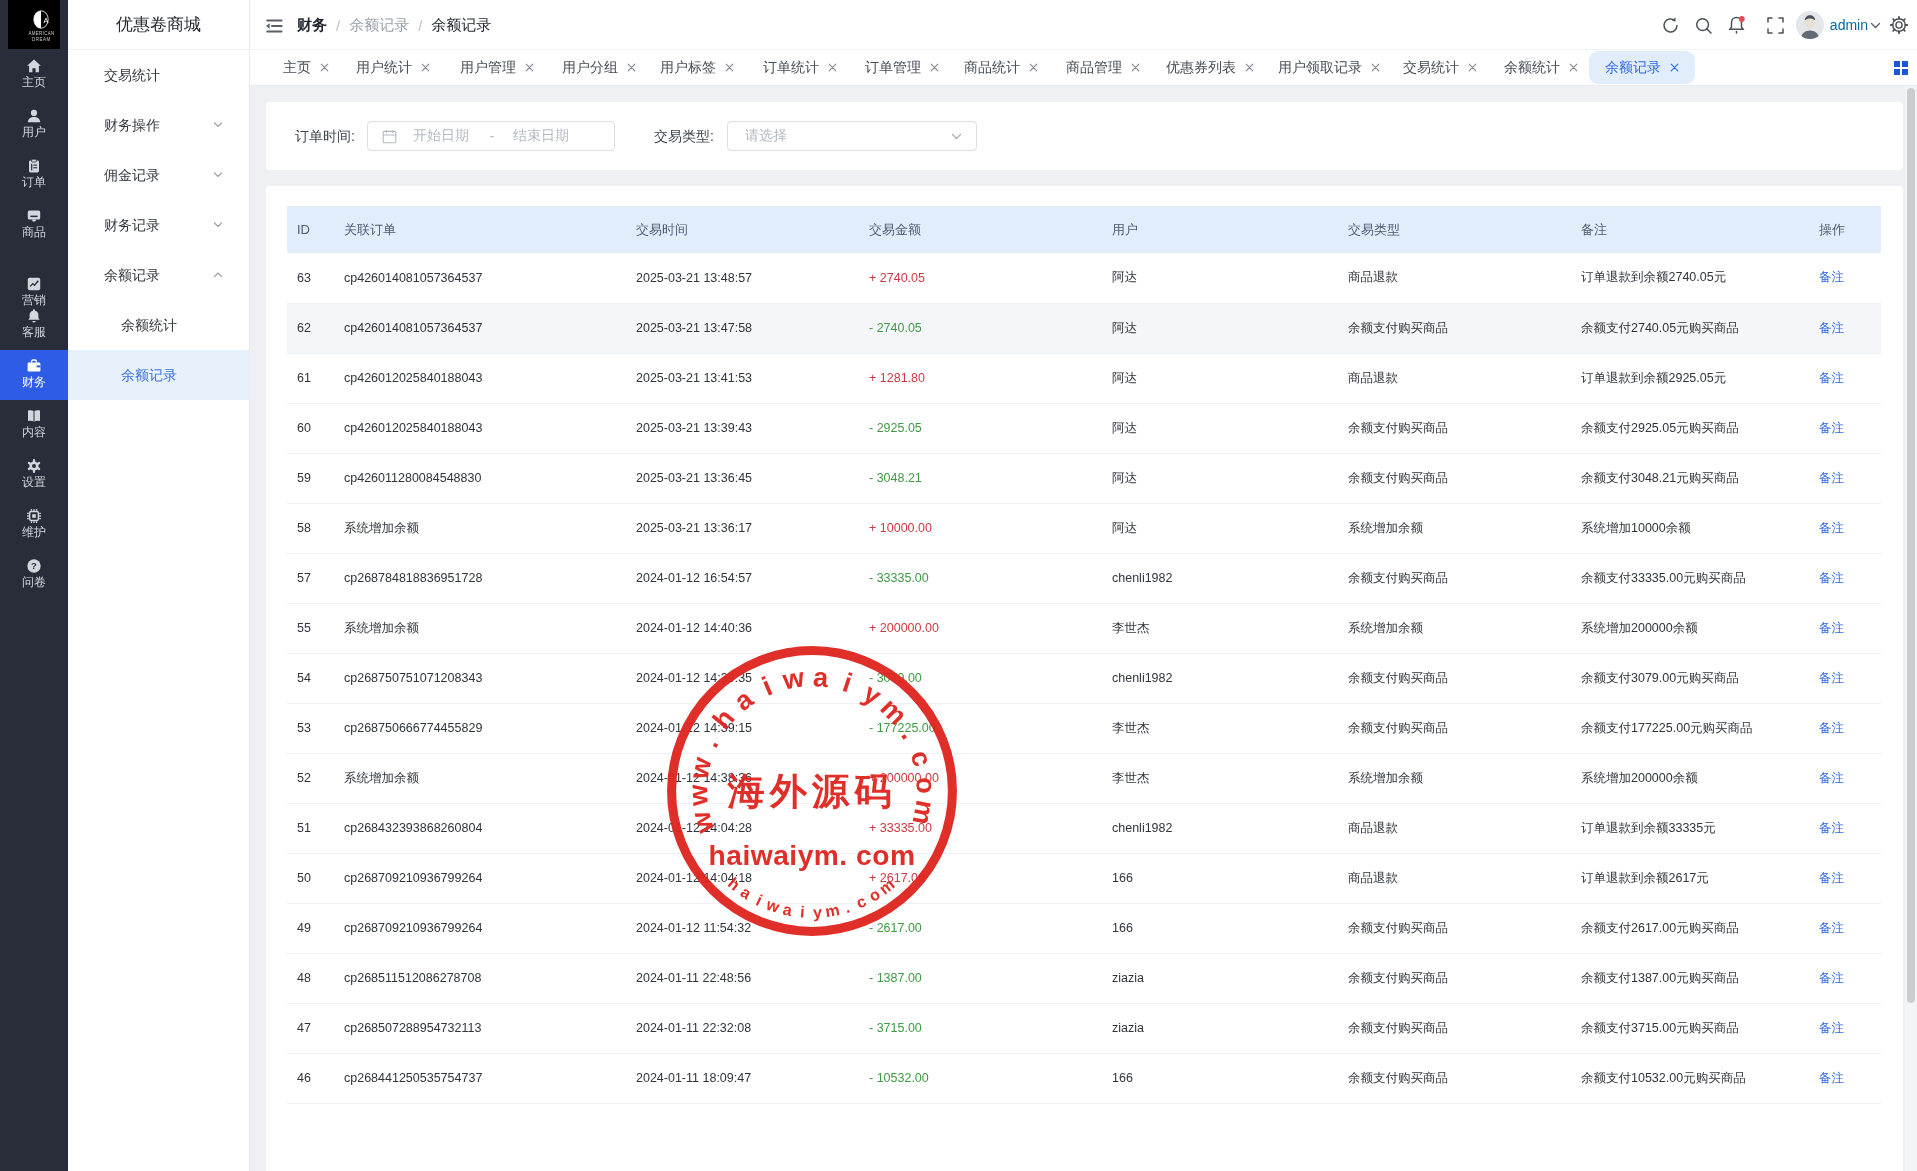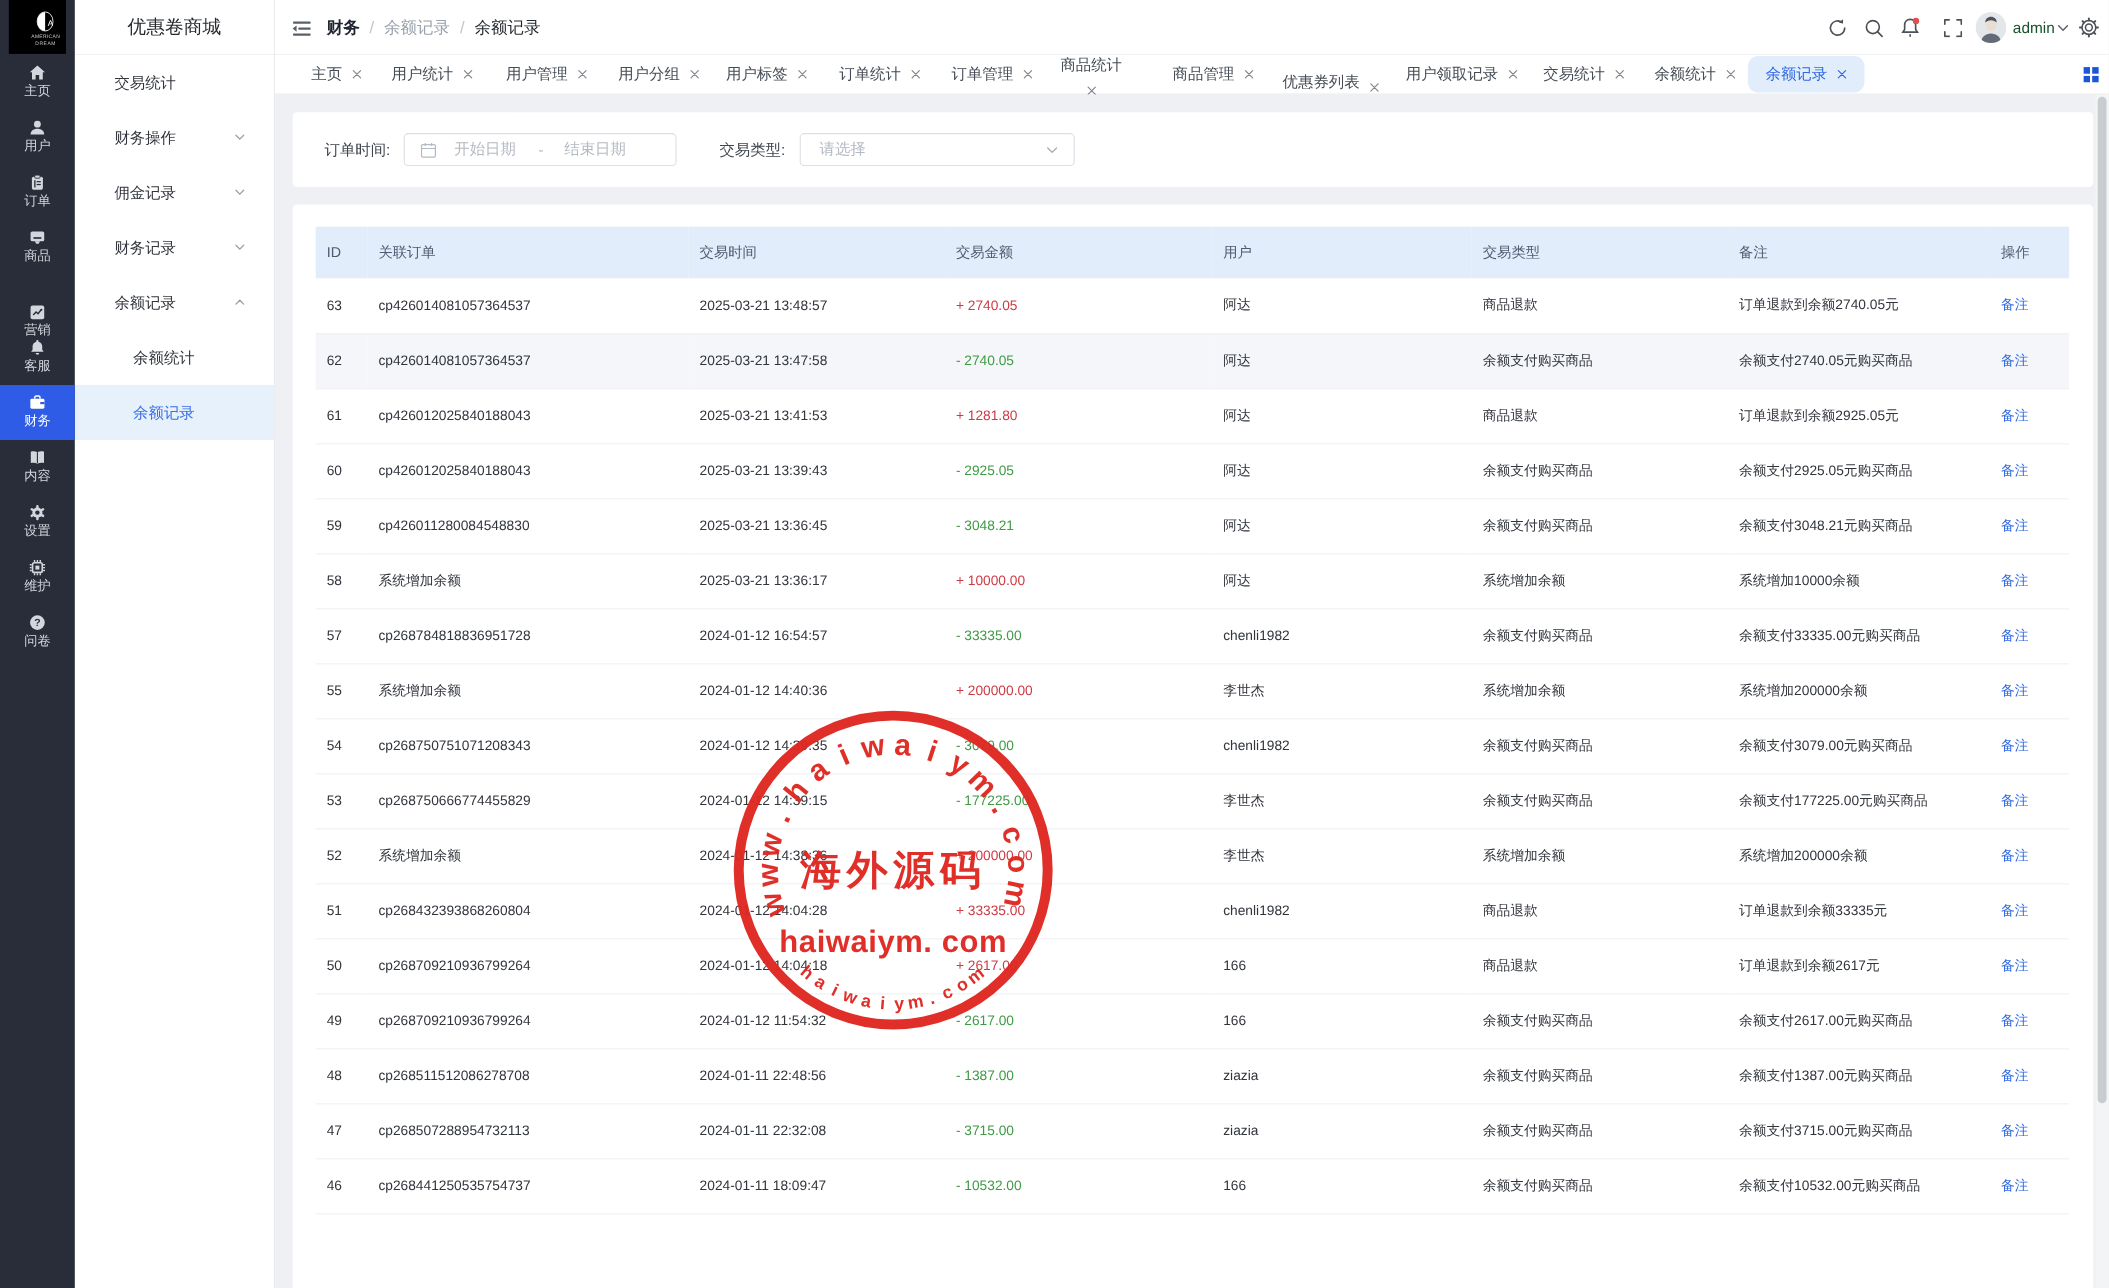--- a/index.html
+++ b/index.html
@@ -213,21 +213,21 @@
               </clipPath>
             </defs>
 <g clip-path="url(#av)">
               <rect width="28" height="28" fill="#e4e7ea"></rect>
 <path d="M5 28 c0-5.5 4-8.6 9-8.6 s9 3.1 9 8.6 z" fill="#646b76"></path>
 <ellipse cx="14" cy="11.5" rx="5" ry="5.8" fill="#e9ded2"></ellipse>
 <path d="M8.8 9.5 c0-3.2 2.3-5.2 5.2-5.2 s5.2 2 5.2 5.2 c-1.8-1.4-3.4-2-5.2-2 s-3.4 0.6-5.2 2 z" fill="#4c525c"></path>
 </g>
           </svg>
         </span>
-<span style="font-size:14px;color:#14532d;margin-right:2px;text-align:center;">admin</span>
+<span style="font-size:14px;color:#0369a1;margin-right:2px;text-align:center;">admin</span>
 <span style="display:flex;margin-right:8px;">
           <svg width="11" height="11" viewBox="0 0 11 11">
             <path d="M1.5 3.5 L5.5 7.5 L9.5 3.5" stroke="#5a6069" stroke-width="1.3" fill="none" stroke-linecap="round"></path>
           </svg>
         </span>
 <span style="display:flex;">
           <svg width="20" height="20" viewBox="0 0 20 20">
             <g stroke="#4c5158" stroke-width="1.4" fill="none" stroke-linecap="round">
 <circle cx="10" cy="10" r="3.1"></circle>
 <circle cx="10" cy="10" r="6.3"></circle>
@@ -287,37 +287,37 @@
         </span>
       </div>
     <div class="tab" style="left:615px;">
         <span>订单管理</span>
         <span style="display:flex;">
           <svg width="9" height="9" viewBox="0 0 9 9">
             <path d="M1.2 1.2 L7.8 7.8 M7.8 1.2 L1.2 7.8" stroke="#82878f" stroke-width="1.1" stroke-linecap="round"></path>
           </svg>
         </span>
       </div>
-    <div class="tab" style="left:714px;flex-direction:column;">
+    <div class="tab" style="left:714px;">
         <span>商品统计</span>
         <span style="display:flex;">
           <svg width="9" height="9" viewBox="0 0 9 9">
             <path d="M1.2 1.2 L7.8 7.8 M7.8 1.2 L1.2 7.8" stroke="#82878f" stroke-width="1.1" stroke-linecap="round"></path>
           </svg>
         </span>
       </div>
     <div class="tab" style="left:816px;">
         <span>商品管理</span>
         <span style="display:flex;">
           <svg width="9" height="9" viewBox="0 0 9 9">
             <path d="M1.2 1.2 L7.8 7.8 M7.8 1.2 L1.2 7.8" stroke="#82878f" stroke-width="1.1" stroke-linecap="round"></path>
           </svg>
         </span>
       </div>
-    <div class="tab" style="left:916px;align-items:flex-end;">
+    <div class="tab" style="left:916px;">
         <span>优惠券列表</span>
         <span style="display:flex;">
           <svg width="9" height="9" viewBox="0 0 9 9">
             <path d="M1.2 1.2 L7.8 7.8 M7.8 1.2 L1.2 7.8" stroke="#82878f" stroke-width="1.1" stroke-linecap="round"></path>
           </svg>
         </span>
       </div>
     <div class="tab" style="left:1028px;">
         <span>用户领取记录</span>
         <span style="display:flex;">

